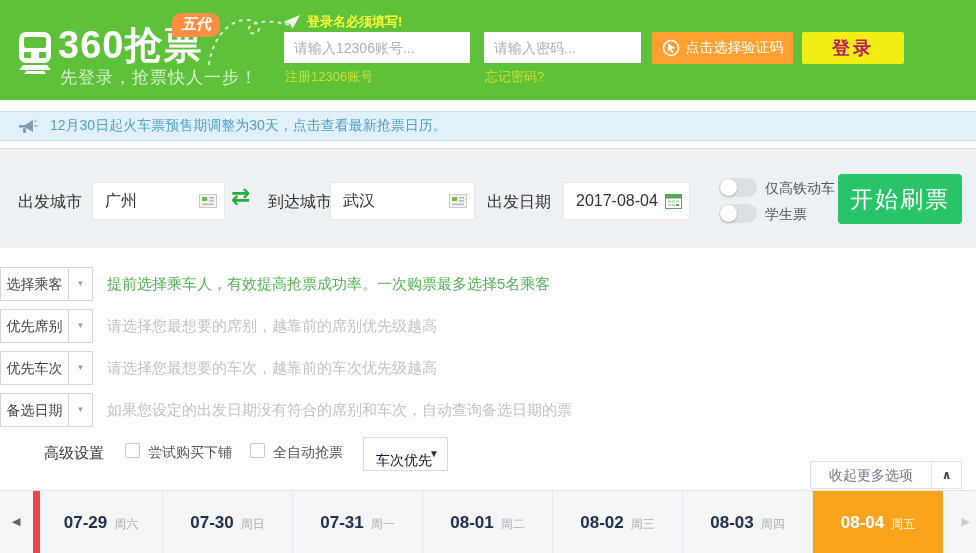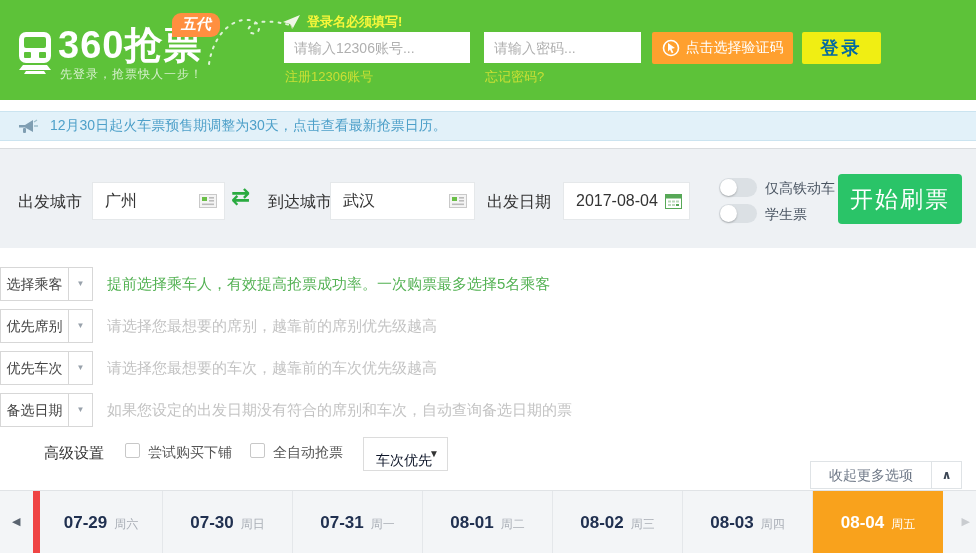--- a/index.html
+++ b/index.html
@@ -4,34 +4,34 @@
 <style>
   * { box-sizing: border-box; margin: 0; padding: 0; }
   body { font-family: "Liberation Sans", "DejaVu Sans", sans-serif; background: #fff; }
   .page { position: relative; width: 976px; height: 553px; background: #fff; overflow: hidden; }
 
   
   .header { position: absolute; left: 0; top: 0; width: 976px; height: 100px; background: var(--c-brand-green, #5dc239); }
   .train-icon { position: absolute; left: 16px; top: 30px; }
   .brand-title { position: absolute; left: 58px; top: 20px; font-size: 38px; font-weight: bold; color: #fff; letter-spacing: 1px; }
   .brand-badge { position: absolute; left: 172px; top: 13px; background: var(--c-badge-orange, #ff8f40); color: #fff; font-style: italic; font-size: 15px; font-weight: bold; padding: 2px 9px 3px; border-radius: 9px 9px 9px 0; }
-  .brand-tagline { position: absolute; left: 60px; top: 66px; font-size: 12px; color: rgba(255,255,255,0.75); letter-spacing: 1px; }
+  .brand-tagline { position: absolute; left: 60px; top: 66px; font-size: 17px; color: rgba(255,255,255,0.75); letter-spacing: 1px; }
   .dashed-curve { position: absolute; left: 205px; top: 6px; }
 
   .login-alert { position: absolute; left: 283px; top: 13px; display: flex; align-items: center; gap: 7px; }
   .login-alert span { font-size: 13px; font-weight: bold; color: var(--c-alert-yellow, #f8f73a); }
   .hdr-input { position: absolute; top: 32px; height: 31px; border: 0; outline: none; background: #fff; padding: 0 10px; font-size: 14px; color: #333; font-family: inherit; }
   .hdr-input::placeholder { color: #b0b0b0; }
   .input-account { left: 284px; width: 186px; }
   .input-password { left: 484px; width: 157px; }
   .hdr-link { position: absolute; top: 68px; font-size: 13px; color: var(--c-link-yellow, #cadf35); cursor: pointer; }
   .link-register { left: 285px; }
   .link-forgot { left: 485px; }
   .btn-captcha { position: absolute; left: 652px; top: 32px; width: 141px; height: 32px; background: var(--c-captcha-orange, #ffa02e); border: 0; border-radius: 2px; display: flex; align-items: center; justify-content: center; gap: 6px; color: #fff; font-size: 14px; cursor: pointer; font-family: inherit; }
-  .btn-login { position: absolute; left: 802px; top: 32px; width: 79px; height: 32px; background: var(--c-login-yellow, #f0ee13); border: 0; border-radius: 2px; color: #0369a1; font-size: 18px; font-weight: bold; letter-spacing: 3px; cursor: pointer; font-family: inherit; }
+  .btn-login { position: absolute; left: 802px; top: 32px; width: 102px; height: 32px; background: var(--c-login-yellow, #f0ee13); border: 0; border-radius: 2px; color: #be185d; font-size: 18px; font-weight: bold; letter-spacing: 3px; cursor: pointer; font-family: inherit; }
 
   
   .notice { position: absolute; left: 0; top: 111px; width: 976px; height: 30px; background: var(--c-notice-bg, #e2f1f9); border-top: 1px solid #cbe4f0; border-bottom: 1px solid #cbe4f0; display: flex; align-items: center; }
   .notice .megaphone { margin-left: 18px; }
   .notice-text { margin-left: 12px; font-size: 14px; color: var(--c-notice-text, #4ea0c9); cursor: pointer; }
 
   
   .search-panel { position: absolute; left: 0; top: 148px; width: 976px; height: 100px; background: var(--c-panel-gray, #eef1f4); border-top: 1px solid #d9dcdf; }
   .fld-label { position: absolute; top: 43px; font-size: 16px; color: #333; }
   .lbl-from { left: 18px; } .lbl-to { left: 268px; } .lbl-date { left: 487px; }

